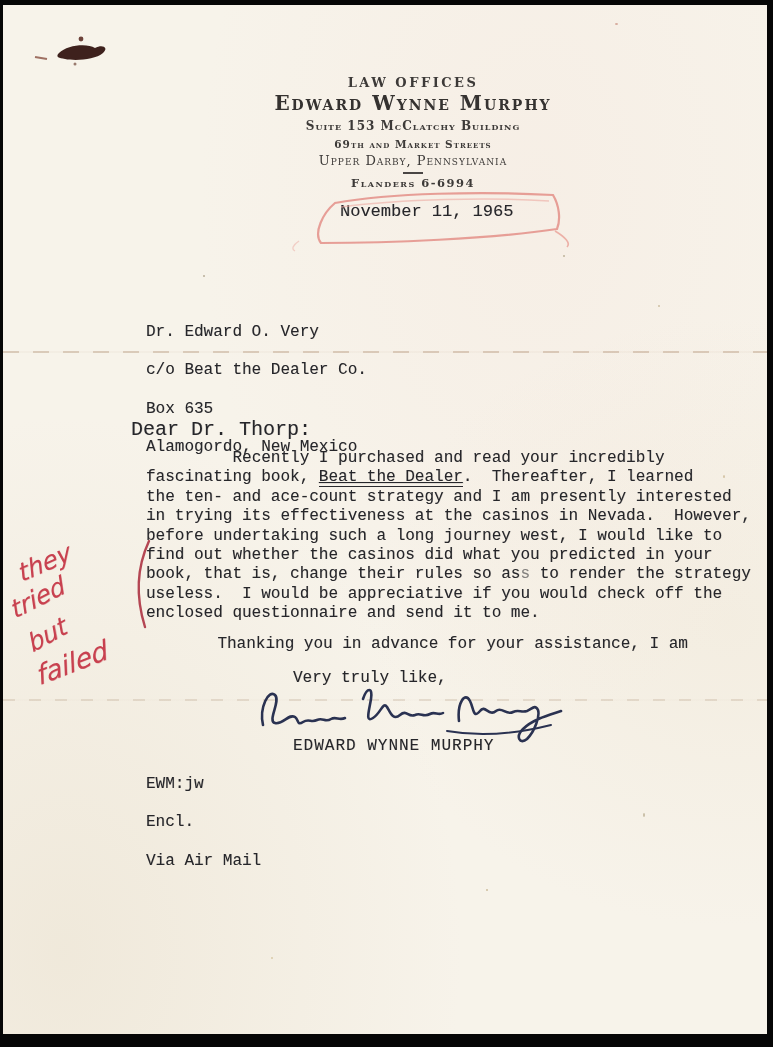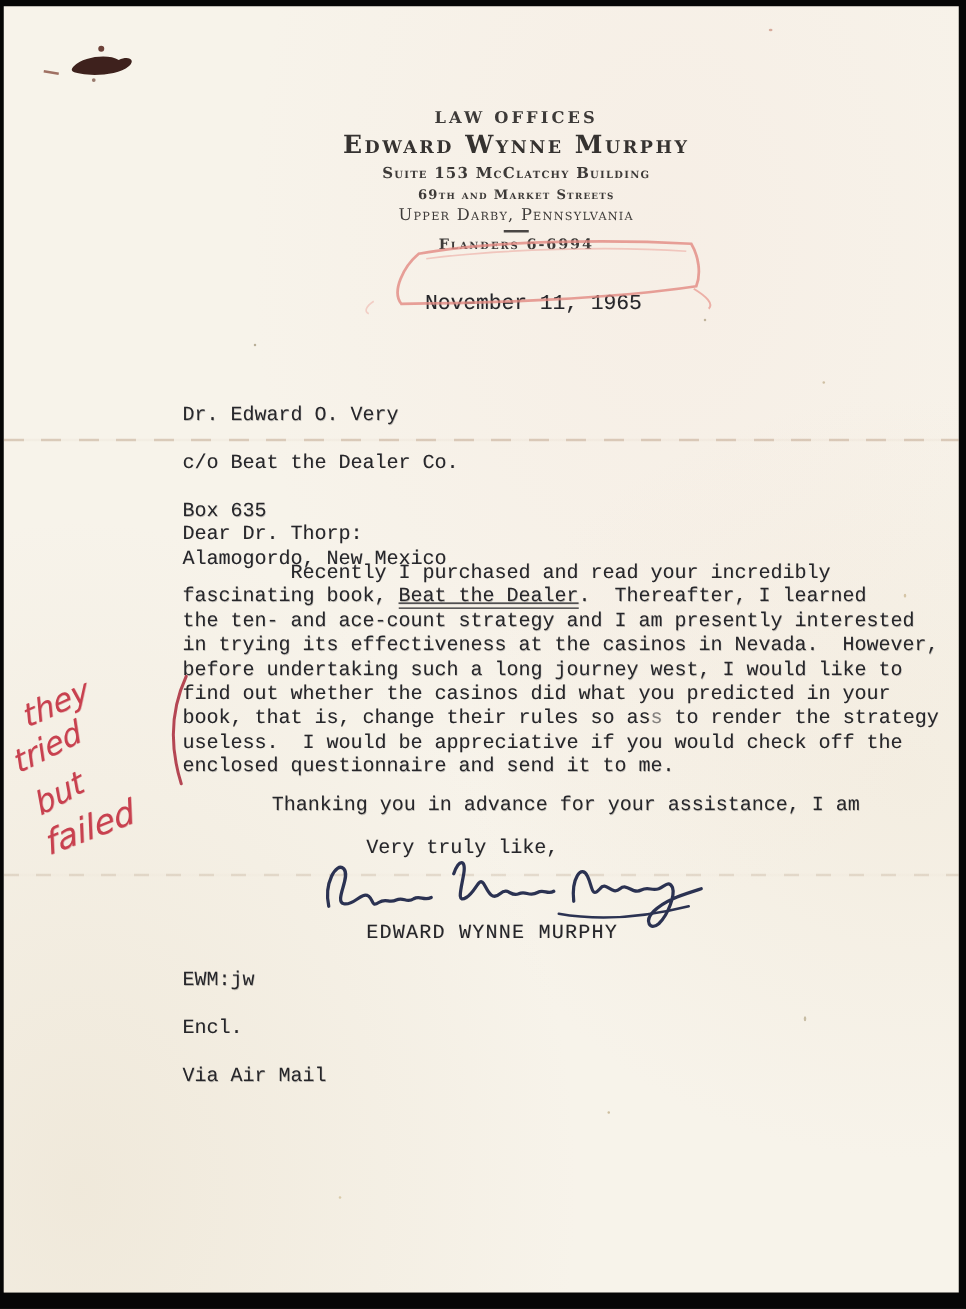--- a/index.html
+++ b/index.html
@@ -11,31 +11,31 @@
            radial-gradient(ellipse at 8% 92%, rgba(226,214,190,0.35), transparent 40%),
            radial-gradient(ellipse at 95% 60%, rgba(235,224,204,0.3), transparent 35%),
            #f7f3ea;
          }
   
   .tw{font-family:"Liberation Mono",monospace;color:#26262a;
       text-shadow:0.4px 0.4px 0 rgba(38,38,42,0.28);}
   .abs{position:absolute;}
   
   .lh{left:90px;top:70px;width:640px;text-align:center;color:#3d3a38;
-      font-family:"DejaVu Serif","Liberation Serif",serif;margin-top:12px;}
+      font-family:"DejaVu Serif","Liberation Serif",serif;}
   .lh-office{font-size:13px;letter-spacing:2.5px;font-weight:600;}
   .lh-name{font-size:20px;font-weight:bold;font-variant:small-caps;letter-spacing:2px;margin-top:1px;color:#353230;}
   .lh-suite{font-size:12px;font-weight:600;font-variant:small-caps;letter-spacing:1px;margin-top:4px;}
   .lh-street{font-size:10.5px;font-weight:700;font-variant:small-caps;letter-spacing:1px;margin-top:5px;}
   .lh-city{font-size:13px;font-weight:400;font-variant:small-caps;letter-spacing:1px;margin-top:3px;text-align:center;}
   .lh-rule{width:20px;border-top:2px solid #4a4644;margin:4px auto 2px auto;height:0;}
   .lh-phone{font-size:11.5px;font-weight:600;font-variant:small-caps;letter-spacing:1.5px;}
-  .date{left:337px;top:197px;font-size:17px;margin-top:32px;}
+  .date{left:337px;top:197px;font-size:17px;}
   .recipient{left:143px;top:318px;font-size:16px;line-height:19.2px;white-space:pre;}
-  .salutation{left:143px;top:413px;font-size:16px;}
+  .salutation{left:128px;top:413px;font-size:20px;}
   .body-p1{left:143px;top:444px;width:624px;font-size:16px;line-height:19.4px;white-space:pre-wrap;}
   .u{border-bottom:1.6px solid #2a2a2e;padding-bottom:0px;text-decoration:underline;}
   .typo-s{opacity:0.55;}
   .body-p2{left:128px;top:630px;width:624px;font-size:16px;white-space:pre;}
   .closing{left:290px;top:664px;font-size:16px;}
   .typed-name{left:290px;top:732px;font-size:16px;letter-spacing:1px;}
   .footer{left:143px;top:770px;font-size:16px;line-height:19.2px;white-space:pre;}
   
   .hw{position:absolute;color:#c8414f;font-style:italic;
       font-family:"DejaVu Sans",sans-serif;font-size:25px;font-weight:500;

